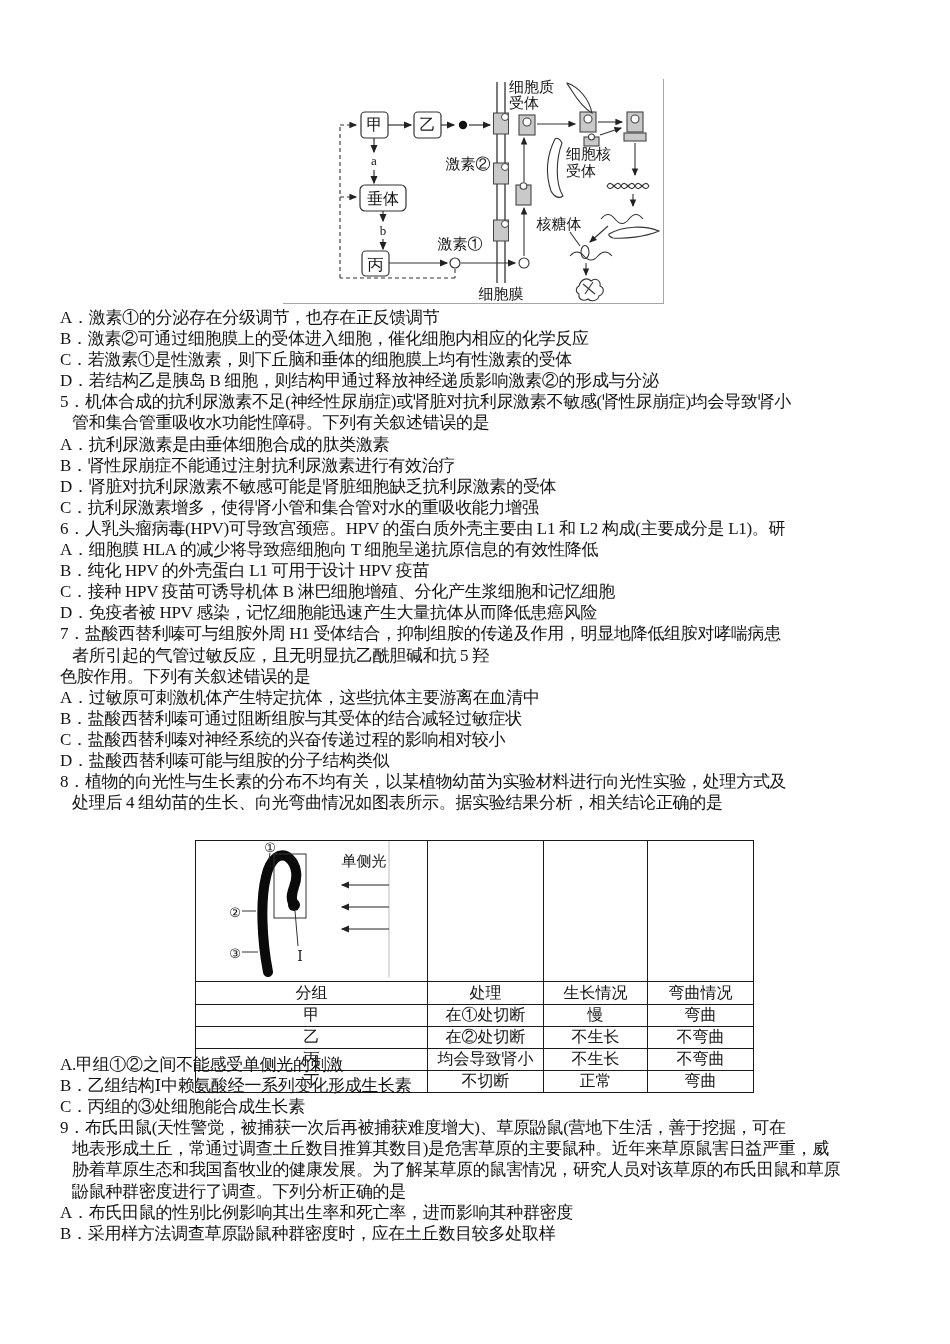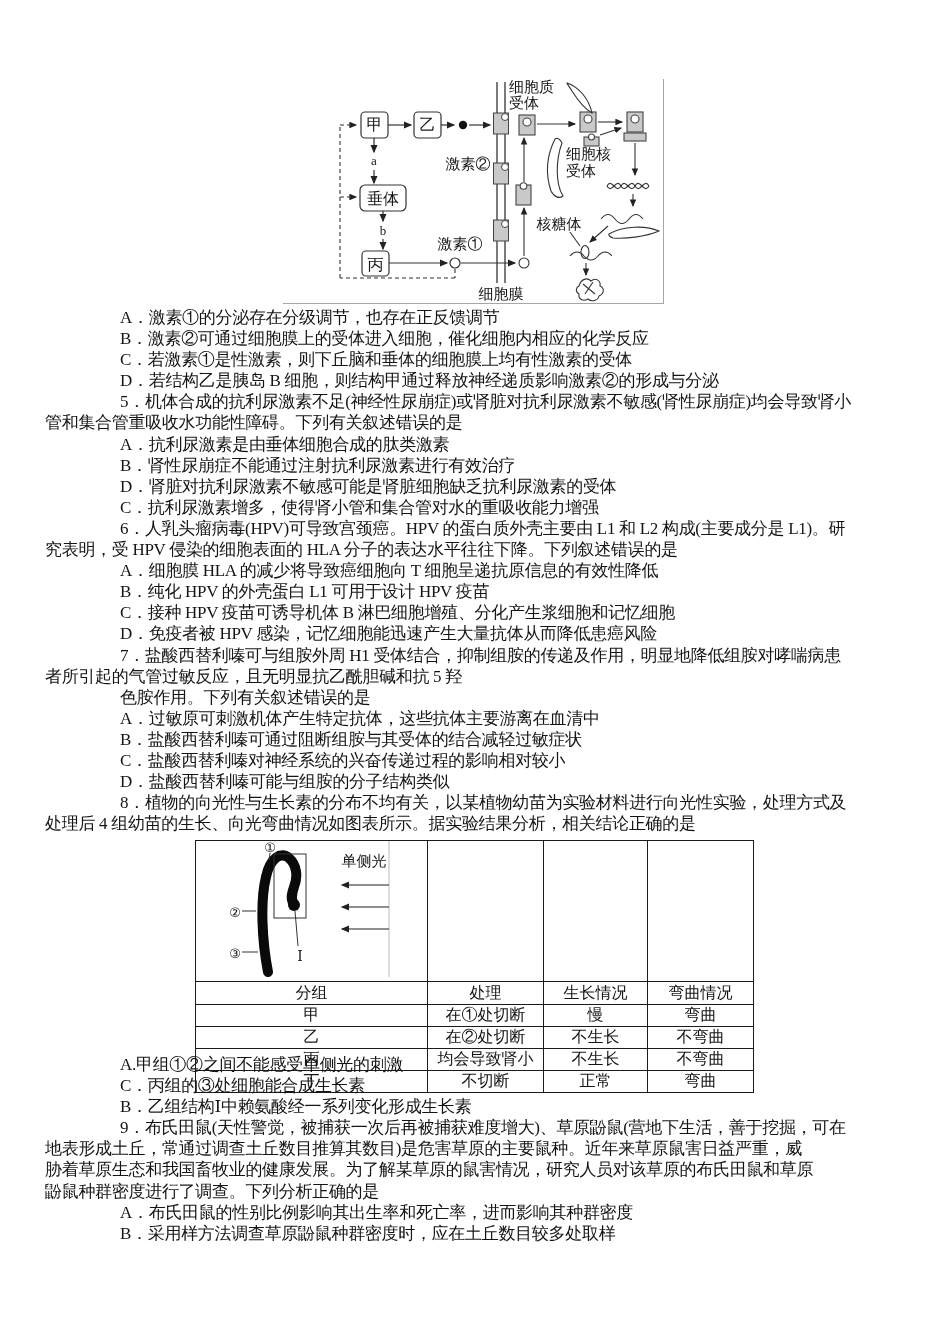--- a/index.html
+++ b/index.html
@@ -4,22 +4,22 @@
 <style>
   html,body{margin:0;padding:0;}
   body{
     width:950px;height:1344px;background:#ffffff;position:relative;overflow:hidden;
     font-family:"Liberation Serif","DejaVu Serif",serif;color:#141414;
   }
   
   .textflow{position:absolute;left:0;width:950px;}
   #textflow1{top:307px;}
   #textflow2{top:1054px;}
-  .tl{white-space:nowrap;height:21.1px;line-height:21.1px;font-size:17px;padding-left:45px;letter-spacing:-0.3px;}
-  .tl.ind{padding-left:120px;}
+  .tl{white-space:nowrap;height:21.1px;line-height:21.1px;font-size:17px;padding-left:72px;letter-spacing:-0.3px;}
+  .tl.ind{padding-left:60px;}
   
   #fig1{
     position:absolute;left:283px;top:79px;width:380px;height:224px;
     border-right:1px solid #a6a6a6;border-bottom:1px solid #a6a6a6;
   }
   #fig1 svg{display:block;}
   svg text{fill:#141414;font-family:"Liberation Serif","DejaVu Serif",serif;}
   
   #q8table{
     position:absolute;left:195px;top:840px;border-collapse:collapse;table-layout:fixed;
@@ -137,21 +137,20 @@
     <div class="tl ind">B．激素②可通过细胞膜上的受体进入细胞，催化细胞内相应的化学反应</div>
     <div class="tl ind">C．若激素①是性激素，则下丘脑和垂体的细胞膜上均有性激素的受体</div>
     <div class="tl ind">D．若结构乙是胰岛 B 细胞，则结构甲通过释放神经递质影响激素②的形成与分泌</div>
     <div class="tl ind">5．机体合成的抗利尿激素不足(神经性尿崩症)或肾脏对抗利尿激素不敏感(肾性尿崩症)均会导致肾小</div>
     <div class="tl">管和集合管重吸收水功能性障碍。下列有关叙述错误的是</div>
     <div class="tl ind">A．抗利尿激素是由垂体细胞合成的肽类激素</div>
     <div class="tl ind">B．肾性尿崩症不能通过注射抗利尿激素进行有效治疗</div>
     <div class="tl ind">D．肾脏对抗利尿激素不敏感可能是肾脏细胞缺乏抗利尿激素的受体</div>
     <div class="tl ind">C．抗利尿激素增多，使得肾小管和集合管对水的重吸收能力增强</div>
     <div class="tl ind">6．人乳头瘤病毒(HPV)可导致宫颈癌。HPV 的蛋白质外壳主要由 L1 和 L2 构成(主要成分是 L1)。研</div>
-    <div class="tl">究表明，受 HPV 侵染的细胞表面的 HLA 分子的表达水平往往下降。下列叙述错误的是</div>
     <div class="tl ind">A．细胞膜 HLA 的减少将导致癌细胞向 T 细胞呈递抗原信息的有效性降低</div>
     <div class="tl ind">B．纯化 HPV 的外壳蛋白 L1 可用于设计 HPV 疫苗</div>
     <div class="tl ind">C．接种 HPV 疫苗可诱导机体 B 淋巴细胞增殖、分化产生浆细胞和记忆细胞</div>
     <div class="tl ind">D．免疫者被 HPV 感染，记忆细胞能迅速产生大量抗体从而降低患癌风险</div>
     <div class="tl ind">7．盐酸西替利嗪可与组胺外周 H1 受体结合，抑制组胺的传递及作用，明显地降低组胺对哮喘病患</div>
     <div class="tl">者所引起的气管过敏反应，且无明显抗乙酰胆碱和抗 5 羟</div>
     <div class="tl ind">色胺作用。下列有关叙述错误的是</div>
     <div class="tl ind">A．过敏原可刺激机体产生特定抗体，这些抗体主要游离在血清中</div>
     <div class="tl ind">B．盐酸西替利嗪可通过阻断组胺与其受体的结合减轻过敏症状</div>
     <div class="tl ind">C．盐酸西替利嗪对神经系统的兴奋传递过程的影响相对较小</div>
@@ -232,21 +231,21 @@
         <td>丁</td>
         <td>不切断</td>
         <td>正常</td>
         <td>弯曲</td>
       </tr>
     </tbody>
 </table>
 
 <div id="textflow2" class="textflow">
     <div class="tl ind">A.甲组①②之间不能感受单侧光的刺激</div>
+    <div class="tl ind">B．乙组结构Ⅰ中赖氨酸经一系列变化形成生长素</div>
     <div class="tl ind">C．丙组的③处细胞能合成生长素</div>
-    <div class="tl ind">B．乙组结构Ⅰ中赖氨酸经一系列变化形成生长素</div>
     <div class="tl ind">9．布氏田鼠(天性警觉，被捕获一次后再被捕获难度增大)、草原鼢鼠(营地下生活，善于挖掘，可在</div>
     <div class="tl">地表形成土丘，常通过调查土丘数目推算其数目)是危害草原的主要鼠种。近年来草原鼠害日益严重，威</div>
     <div class="tl">胁着草原生态和我国畜牧业的健康发展。为了解某草原的鼠害情况，研究人员对该草原的布氏田鼠和草原</div>
     <div class="tl">鼢鼠种群密度进行了调查。下列分析正确的是</div>
     <div class="tl ind">A．布氏田鼠的性别比例影响其出生率和死亡率，进而影响其种群密度</div>
     <div class="tl ind">B．采用样方法调查草原鼢鼠种群密度时，应在土丘数目较多处取样</div>
   </div>
 
 </body></html>

